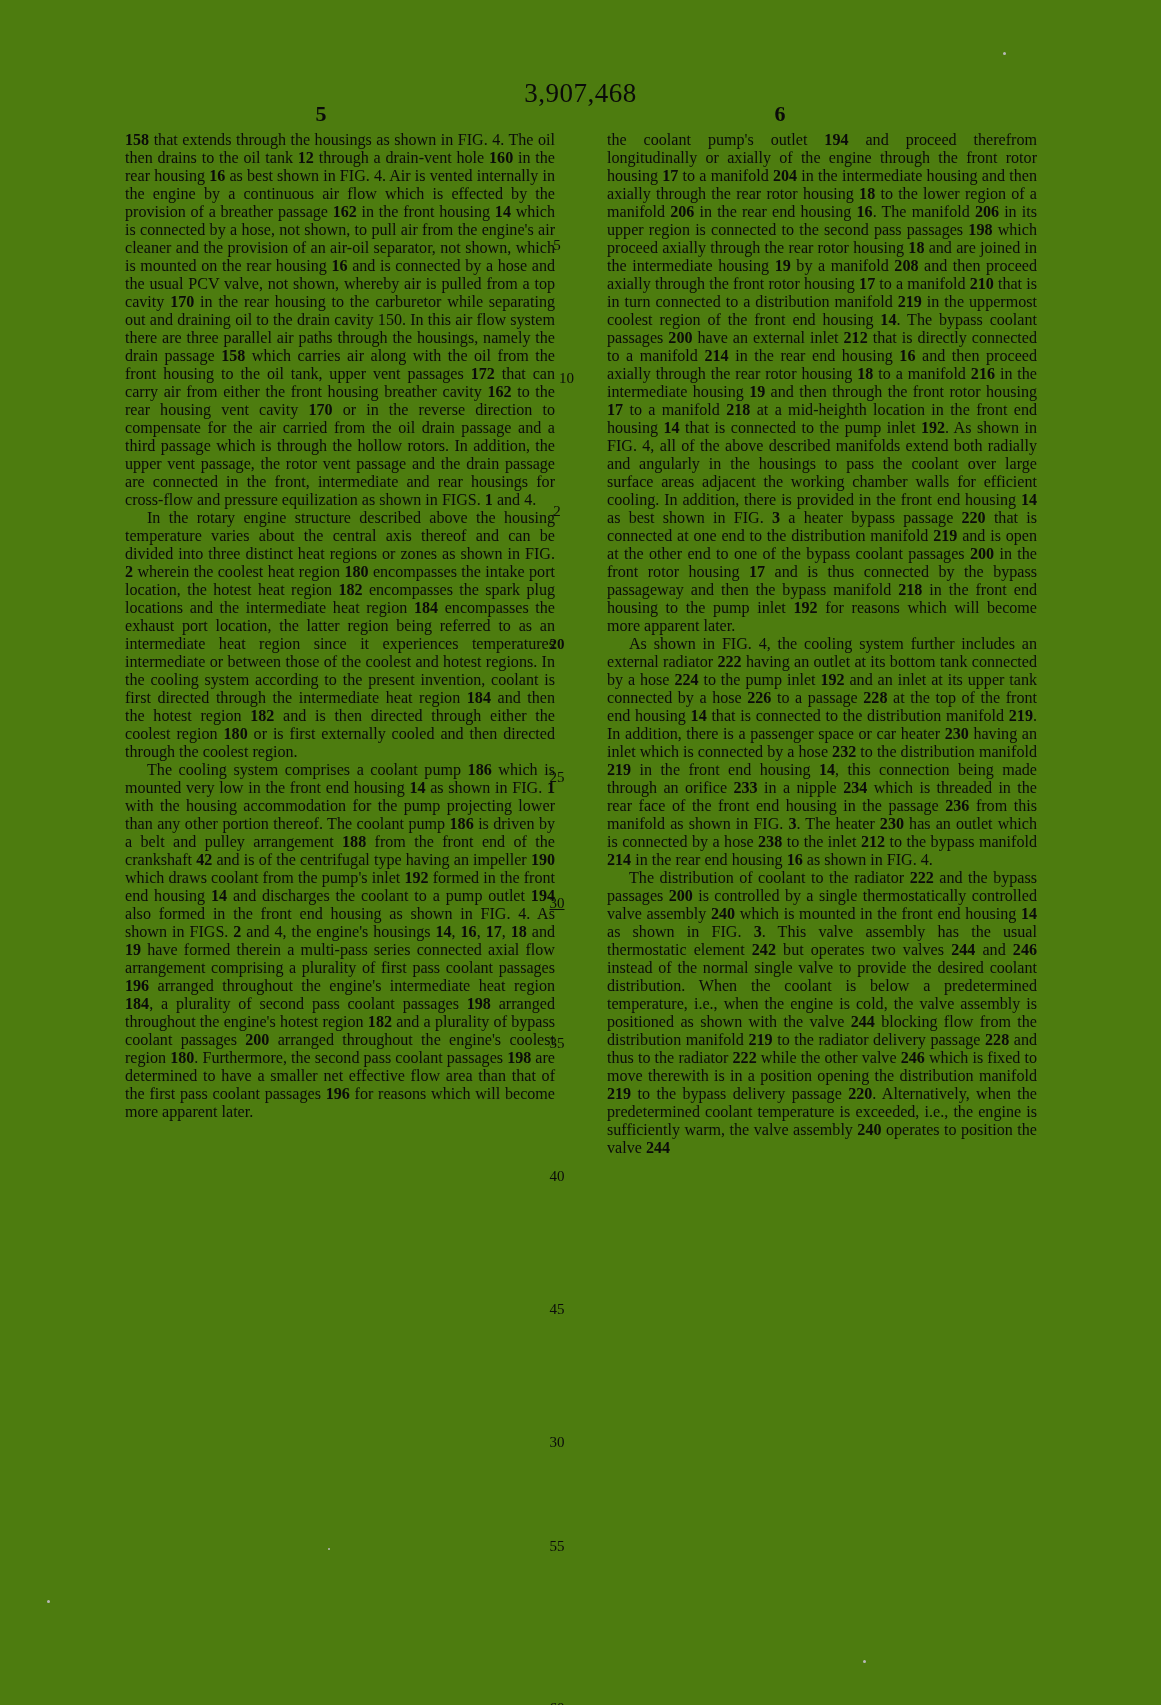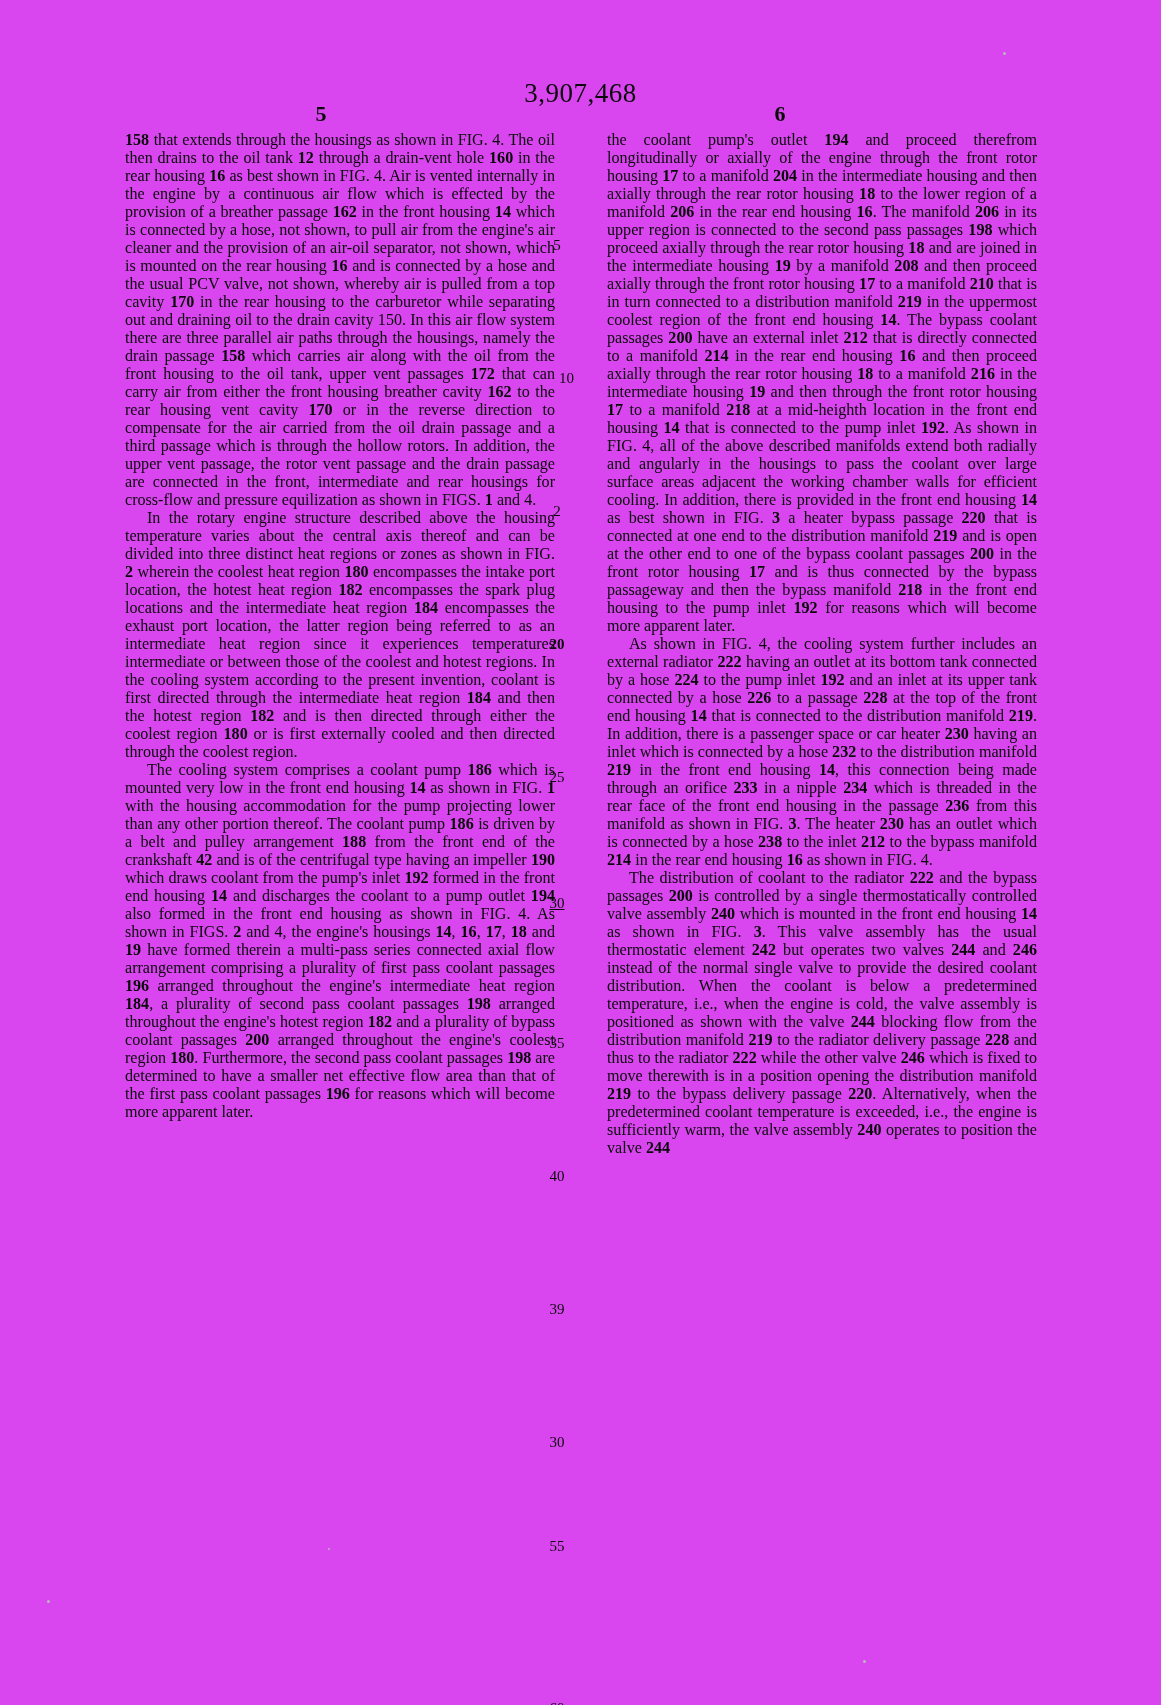--- a/index.html
+++ b/index.html
@@ -10,21 +10,21 @@
   }
   body {
     font-family: "Liberation Serif", "DejaVu Serif", serif;
     color: #0a0a0a;
   }
   .page {
     position: relative;
     width: 1161px;
     height: 1705px;
     margin: 0 auto;
-    background: #d946ef;
+    background: #4d7c0f;
     overflow: hidden;
   }
 
   
   .patent-number {
     position: absolute;
     top: 78px;
     left: 0;
     width: 1161px;
     text-align: center;
@@ -130,21 +130,21 @@
 
   <div class="line-numbers" id="line-numbers">
       <span style="top: 106.1px;">5</span>
       <span style="top: 239.1px; text-align: right;">10</span>
       <span style="top: 372.1px;">2</span>
       <span style="top: 505.1px; font-weight: bold;">20</span>
       <span style="top: 638.1px;">25</span>
       <span style="top: 764px; text-decoration: underline;">30</span>
       <span style="top: 904.1px;">35</span>
       <span style="top: 1037.1px;">40</span>
-      <span style="top: 1170.1px;">39</span>
+      <span style="top: 1170.1px;">45</span>
       <span style="top: 1303.1px;">30</span>
       <span style="top: 1407px; text-align: center;">55</span>
       <span style="top: 1569.1px;">60</span>
     </div>
 
   <div class="speck" style="left:1003px; top:52px;  width:3px; height:3px;"></div>
   <div class="speck" style="left:47px;   top:1600px; width:3px; height:3px;"></div>
   <div class="speck" style="left:863px;  top:1660px; width:3px; height:3px;"></div>
   <div class="speck" style="left:328px;  top:1548px; width:2px; height:2px;"></div>
 </div>

